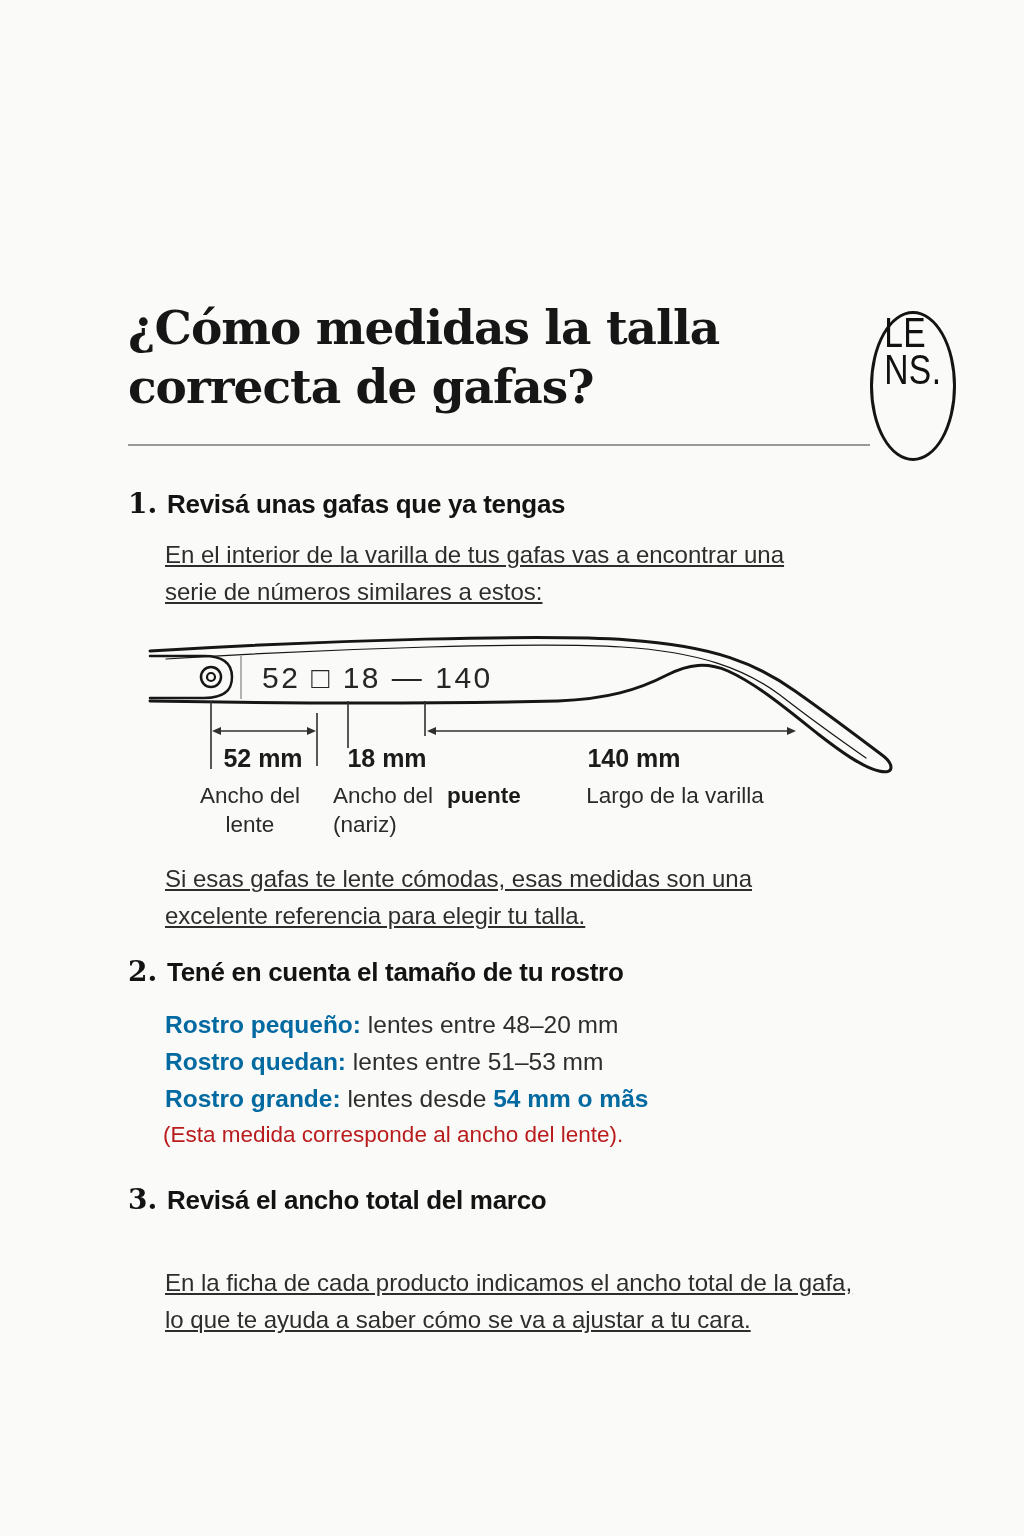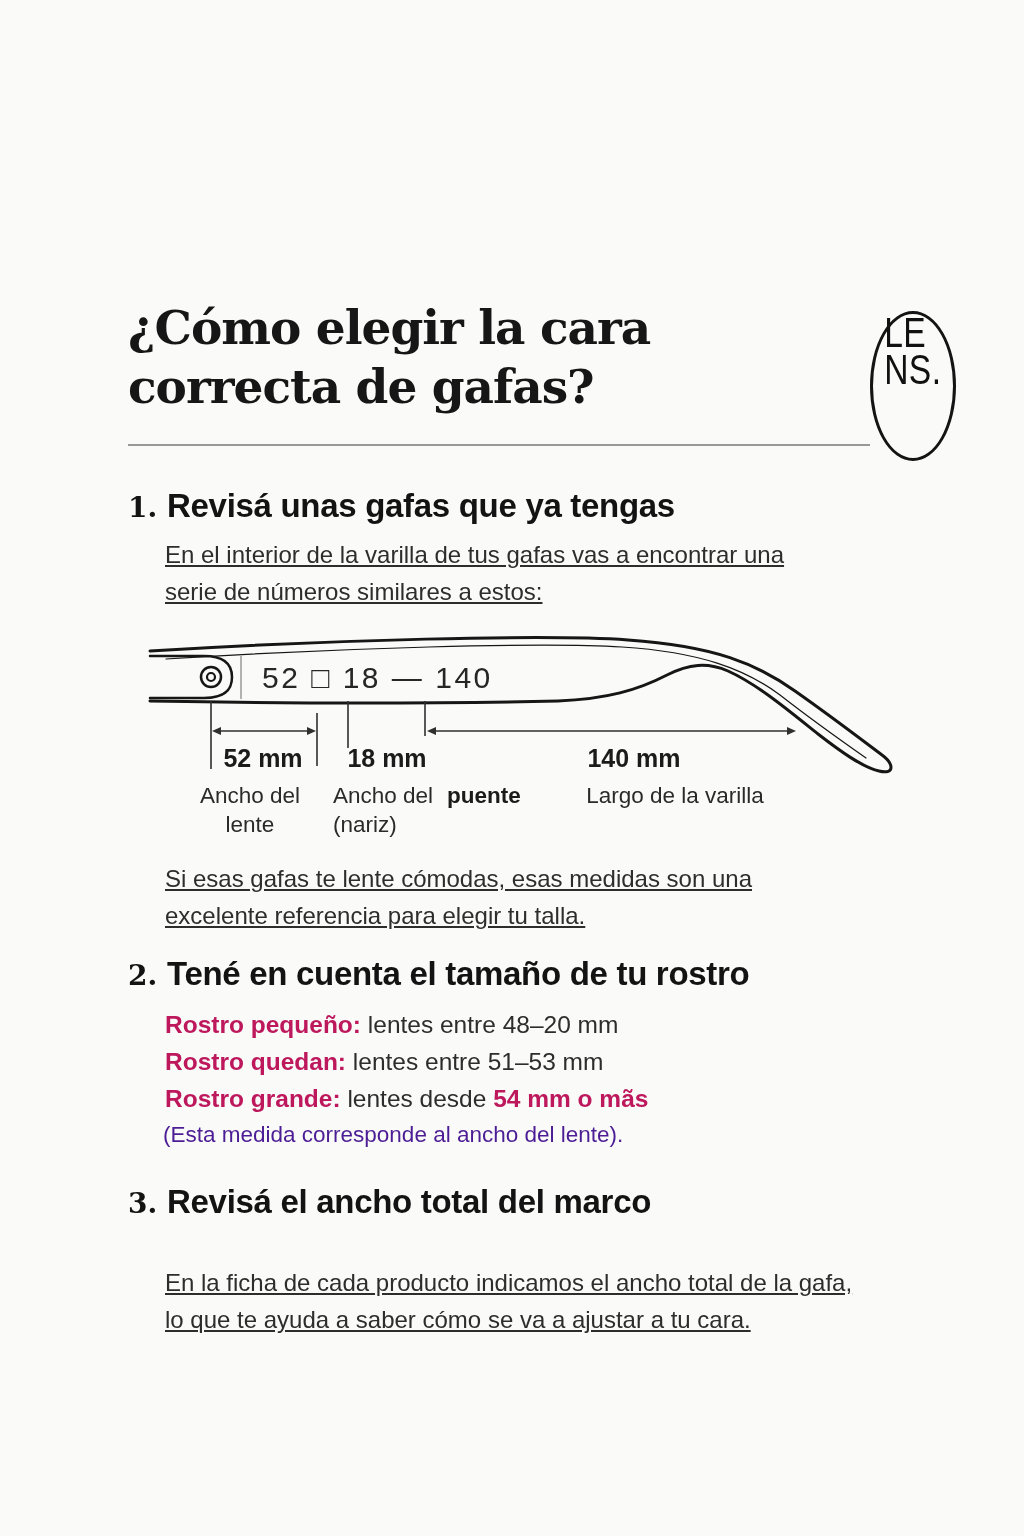--- a/index.html
+++ b/index.html
@@ -48,30 +48,30 @@
     display:flex;align-items:baseline;
     color:#131313;
   }
   .sec-num{
     font-family:"DejaVu Serif","Liberation Serif",serif;
     font-size:28px;font-weight:600;
     width:39px;flex:0 0 39px;
   }
   .sec-title{
     font-family:"Liberation Sans",sans-serif;
-    font-size:33px;font-weight:700;letter-spacing:-0.3px;
+    font-size:26px;font-weight:700;letter-spacing:-0.3px;
   }
   
   .para{
     position:absolute;left:165px;
     font-size:24px;line-height:37px;color:#2d2d2d;text-decoration:underline;
   }
   .rostro-rows{position:absolute;left:165px;top:1006px;font-size:24.5px;line-height:37px;}
-  .rostro-rows b{color:#be185d;}
-  .note{position:absolute;left:163px;top:1122px;font-size:22.5px;color:#4c1d95;}
+  .rostro-rows b{color:#0369a1;}
+  .note{position:absolute;left:163px;top:1122px;font-size:22.5px;color:#b91c1c;}
   
   .diagram{position:absolute;left:0;top:615px;}
   .svg-stroke{fill:none;stroke:#161616;stroke-linecap:round;stroke-linejoin:round;}
   .meas{stroke:#2f2f2f;stroke-width:1.6;fill:none;}
   .meas-head{fill:#2f2f2f;stroke:none;}
   text.mark{
     font-family:"Liberation Sans","DejaVu Sans",sans-serif;
     font-size:30px;letter-spacing:2.5px;fill:#262626;
   }
   text.val{
@@ -86,21 +86,21 @@
     font-family:"Liberation Sans",sans-serif;
     font-size:22.5px;font-weight:700;fill:#1b1b1b;
   }
 </style>
 </head>
 <body>
 
 <div class="page">
 
   <div class="title-block">
-    <div>¿Cómo elegir la cara</div>
+    <div>¿Cómo medidas la talla</div>
     <div>correcta de gafas?</div>
   </div>
 
   <div class="logo">
     <div class="logo-text">
       <div>LE</div>
       <div>NS.</div>
     </div>
   </div>
 

